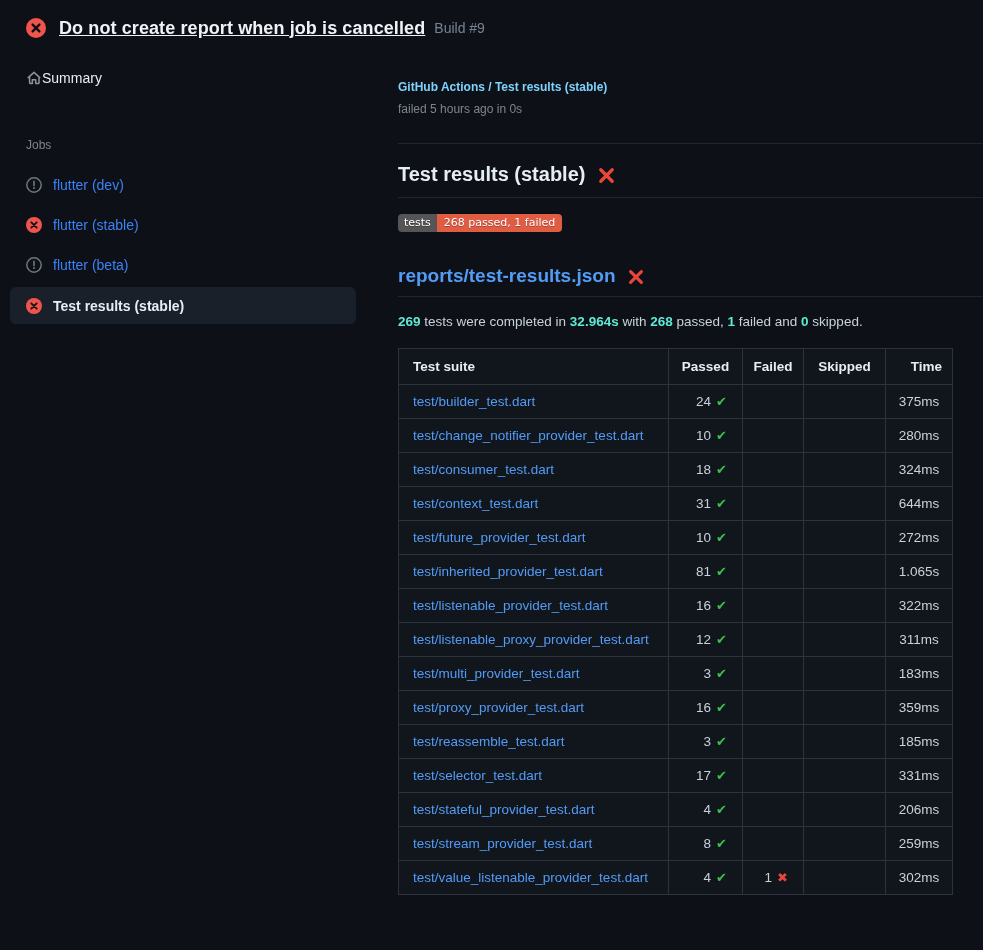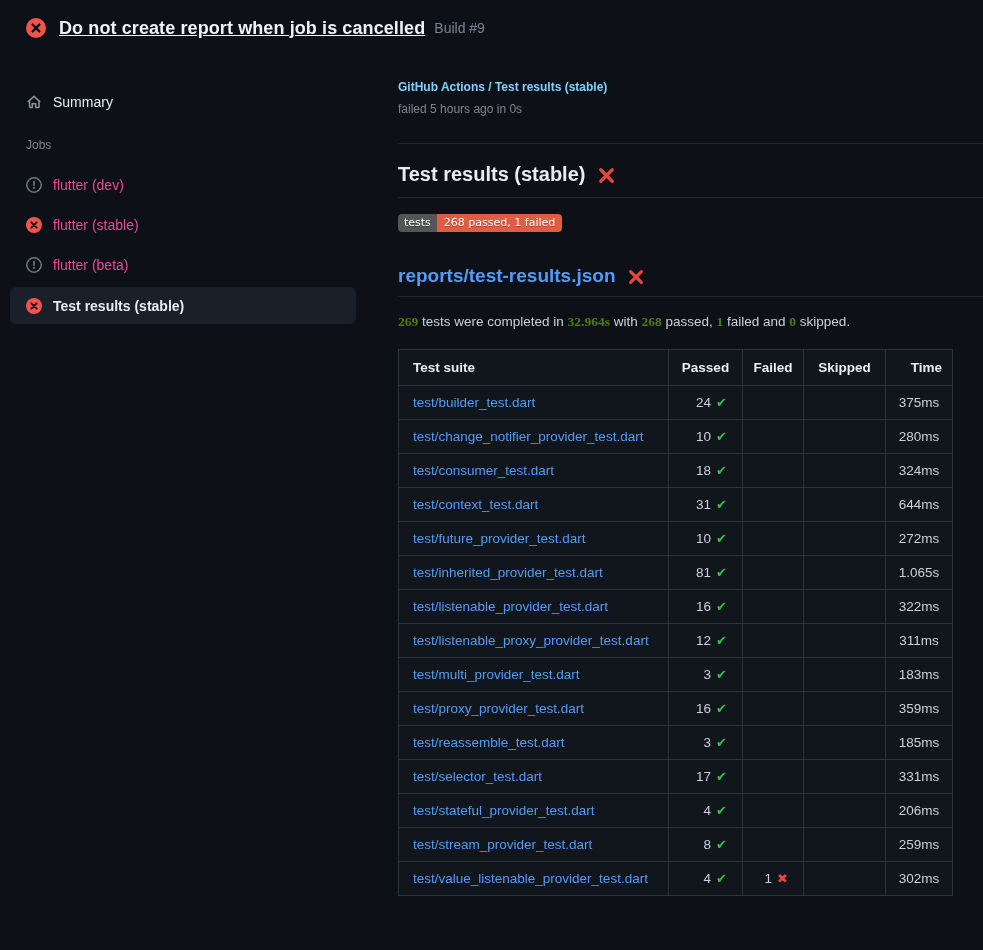--- a/index.html
+++ b/index.html
@@ -14,26 +14,26 @@
   .page { position:absolute; inset:0; }
 
   
   .top-header { position:absolute; top:0; left:0; right:0; height:56px; display:flex; align-items:center; padding-left:26px; }
   .top-header .status-icon { width:20px; height:20px; flex:0 0 auto; margin-right:13px; }
   .top-title { font-size:18px; font-weight:bold; color:#f0f3f6; letter-spacing:0.1px;text-decoration:underline; }
   .top-build { font-size:14px; color:#768390; margin-left:9px; font-weight:normal; }
 
   
   .sidebar { position:absolute; top:70px; left:0; width:366px; }
-  .summary-item { display:flex; align-items:flex-end; gap:11px; height:40px; margin:0 10px; padding:0 16px; border-radius:6px; cursor:pointer; }
+  .summary-item { display:flex; align-items:flex-start; height:40px; margin:0 10px; padding:0 16px; border-radius:6px; cursor:pointer; }
   .summary-item .label { font-size:14px; color:#e6edf3; }
   .jobs-label { font-size:12px; color:#7d8590; padding:0 26px; margin-top:28px; }
   .jobs-list { margin-top:13px; }
   .job-item { display:flex; align-items:center; gap:11px; height:40px; margin:0 10px; padding:0 16px; border-radius:6px; cursor:pointer; }
-  .job-item .label { font-size:14px; color:#ec4899; }
+  .job-item .label { font-size:14px; color:#3b82f6; }
   .job-item.selected { background:#1a2029; height:37px; margin:2px 10px; }
   .job-item.selected .label { font-weight:bold; color:#e6edf3; }
   .job-item svg, .summary-item svg { flex:0 0 auto; }
 
   
   .main { position:absolute; top:80px; left:398px; right:0; }
   .breadcrumb { font-size:12px; font-weight:bold; color:#7dd3fc; }
   .run-meta { font-size:12px; color:#7d8590; margin-top:8px; }
   .divider { border:none; border-top:1px solid #21262d; margin-top:27px; }
 
@@ -44,21 +44,21 @@
   .badge { display:inline-flex; margin-top:16px; border-radius:4px; overflow:hidden; font-size:11px; line-height:18px;
     font-family:"DejaVu Sans","Liberation Sans",sans-serif; color:#fff; text-shadow:0 1px 0 rgba(0,0,0,0.3); }
   .badge .badge-label { background: var(--badge-gray,#555); padding:0 6px; }
   .badge .badge-value { background: var(--badge-red,#e05d44); padding:0 7px; }
 
   h2.report-title { display:flex; align-items:center; gap:11px; margin-top:33px; padding-bottom:9px; border-bottom:1px solid #21262d;
     font-size:19px; font-weight:bold; color:var(--link,#539bf5); cursor:pointer; }
   h2.report-title svg { margin-top:2px; }
 
   .summary-line { margin-top:17px; font-size:13.5px; color:#c9d1d9; }
-  .summary-line b { color:#4d7c0f;font-family:Liberation Serif, serif; }
+  .summary-line b { color:#5eead4; }
 
   
   table.results { margin-top:19px; border-collapse:collapse; table-layout:fixed; width:554px; background:#11161d; }
   table.results th, table.results td { border:1px solid #2c333c; font-size:13.5px; color:#c9d1d9; }
   table.results th { height:36px; font-weight:bold; color:#e6edf3; text-align:center; padding:0 10px; }
   table.results th.col-suite { text-align:left; padding-left:14px; }
   table.results th.col-time { text-align:right; padding-right:10px; }
   table.results td { height:34px; padding:0 10px; }
   table.results td.suite { padding-left:14px; }
   table.results td.suite a { color:var(--link,#539bf5); text-decoration:none; cursor:pointer; }

